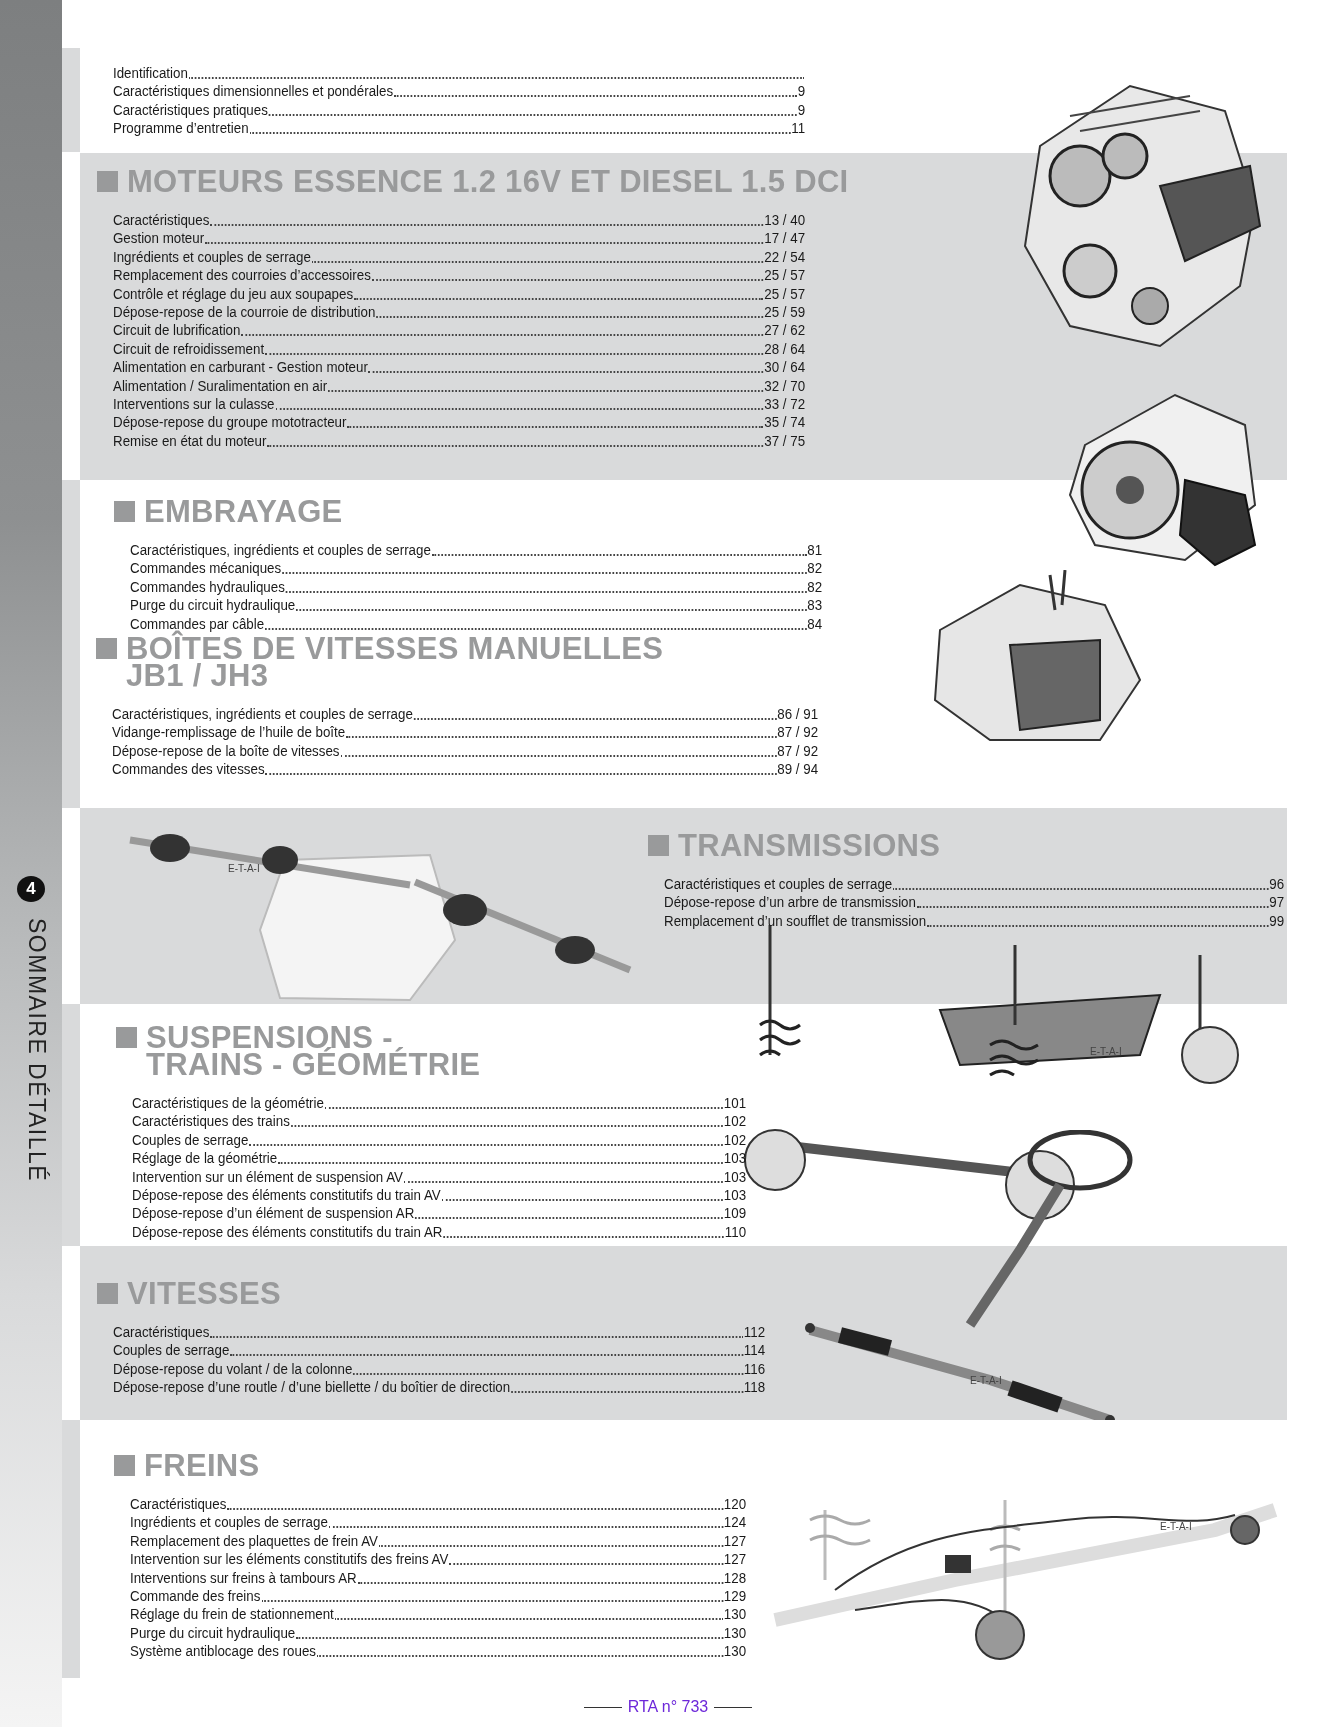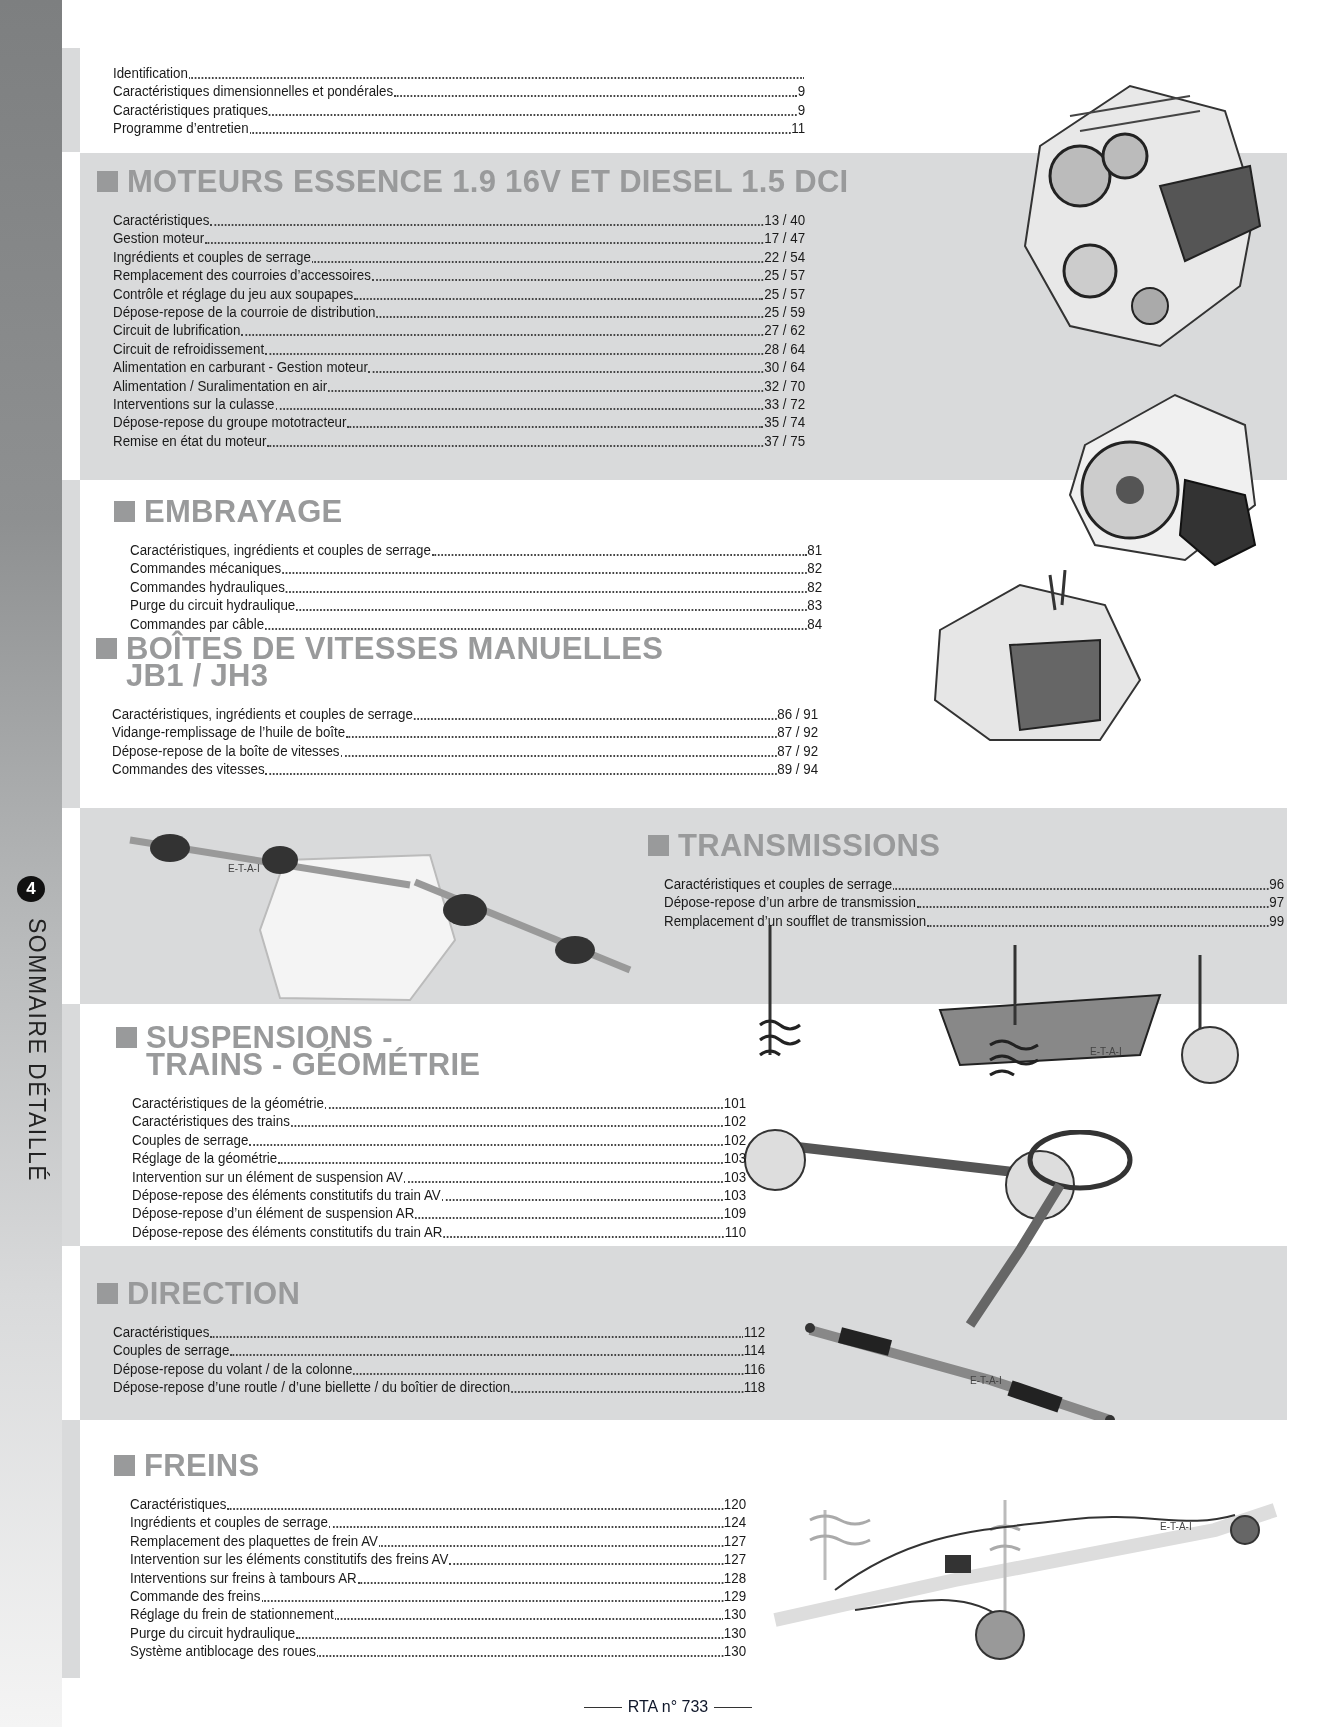--- a/index.html
+++ b/index.html
@@ -46,21 +46,21 @@
   }
   .toc .lbl { flex:0 0 auto; }
   .toc .dots {
     flex:1 1 auto; overflow:hidden; margin:0 1px; color:#333;
     border-bottom:2px dotted #444; height:13px; align-self:flex-start;
   }
   .toc .pg { flex:0 0 auto; }
   .illus { position:absolute; }
   .footer {
     position:absolute; left:0; width:1336px; top:1698px; text-align:center;
-    font-size:16px; color:#0f172a;
+    font-size:16px; color:#6d28d9;
   }
   .footer .rule { display:inline-block; width:38px; border-top:1px solid #333; vertical-align:middle; margin:0 6px; }
 </style>
 </head>
 <body>
 
 <div class="sidebar"></div>
 <div class="strip" style="top:0;height:153px;background:#ffffff"></div>
 <div class="strip" style="top:48px;height:104px"></div>
 <div class="strip" style="top:480px;height:328px"></div>
@@ -162,21 +162,21 @@
       </li>
     <li>
         <span class="lbl">Programme d’entretien</span>
         <span class="dots"></span>
         <span class="pg">11</span>
       </li>
   </ul>
 </div>
 
 <div class="section" style="left:97px;top:168px;width:700px">
-  <h2><span class="sq"></span><span>MOTEURS ESSENCE 1.9 16V ET DIESEL 1.5 DCI</span></h2>
+  <h2><span class="sq"></span><span>MOTEURS ESSENCE 1.2 16V ET DIESEL 1.5 DCI</span></h2>
   <ul class="toc" style="width:692px">
     <li>
         <span class="lbl">Caractéristiques</span>
         <span class="dots"></span>
         <span class="pg">13 / 40</span>
       </li>
     <li>
         <span class="lbl">Gestion moteur</span>
         <span class="dots"></span>
         <span class="pg">17 / 47</span>
@@ -357,21 +357,21 @@
       </li>
     <li>
         <span class="lbl">Dépose-repose des éléments constitutifs du train AR</span>
         <span class="dots"></span>
         <span class="pg">110</span>
       </li>
   </ul>
 </div>
 
 <div class="section" style="left:97px;top:1280px;width:660px">
-  <h2><span class="sq"></span><span>DIRECTION</span></h2>
+  <h2><span class="sq"></span><span>VITESSES</span></h2>
   <ul class="toc" style="width:652px">
     <li>
         <span class="lbl">Caractéristiques</span>
         <span class="dots"></span>
         <span class="pg">112</span>
       </li>
     <li>
         <span class="lbl">Couples de serrage</span>
         <span class="dots"></span>
         <span class="pg">114</span>

